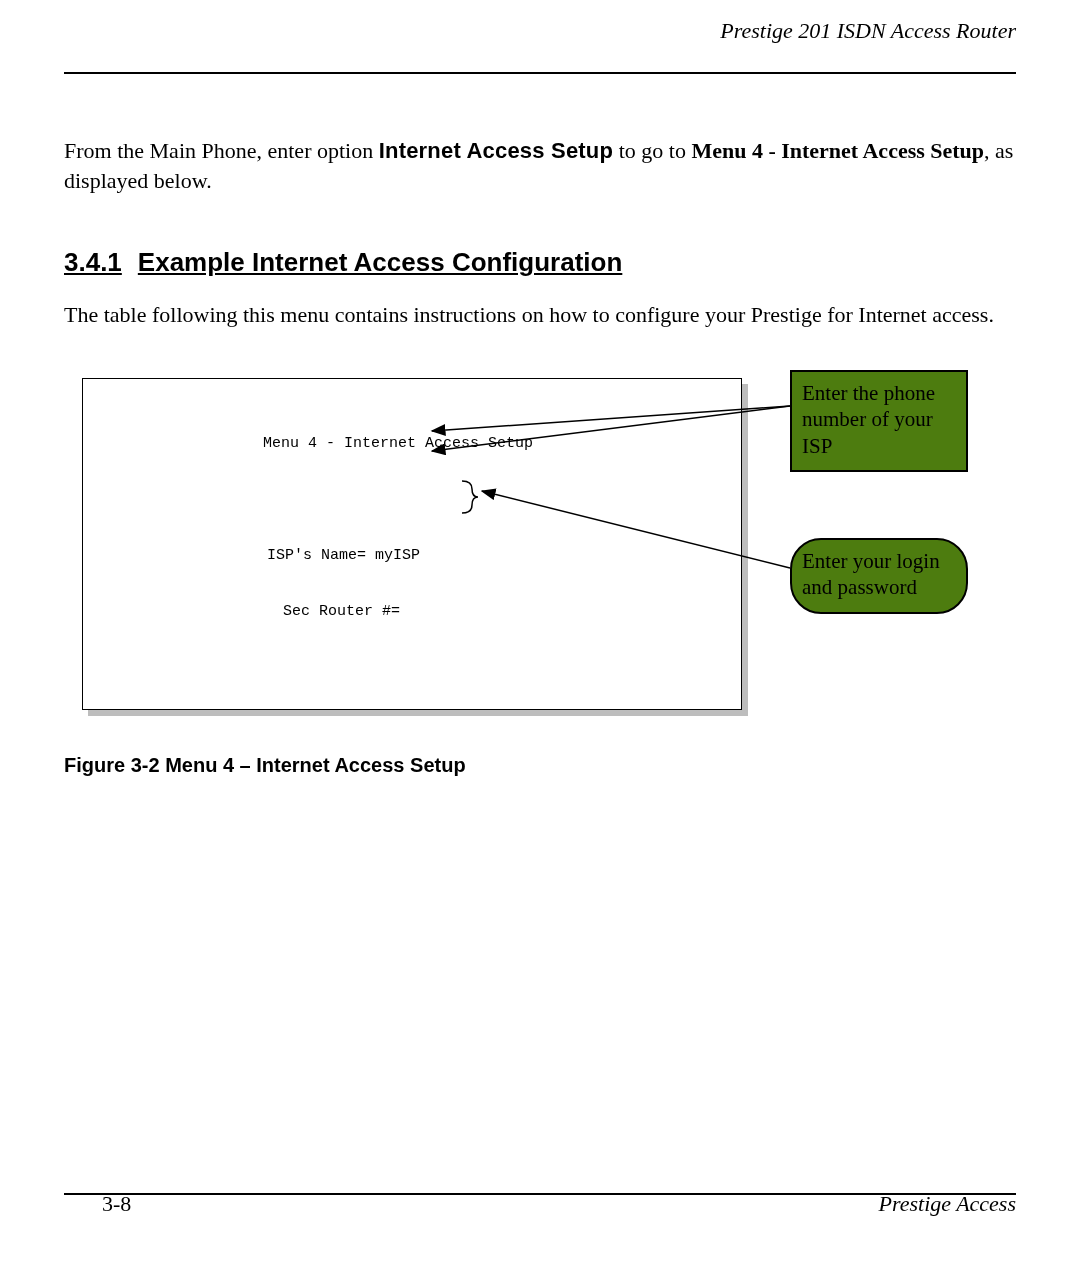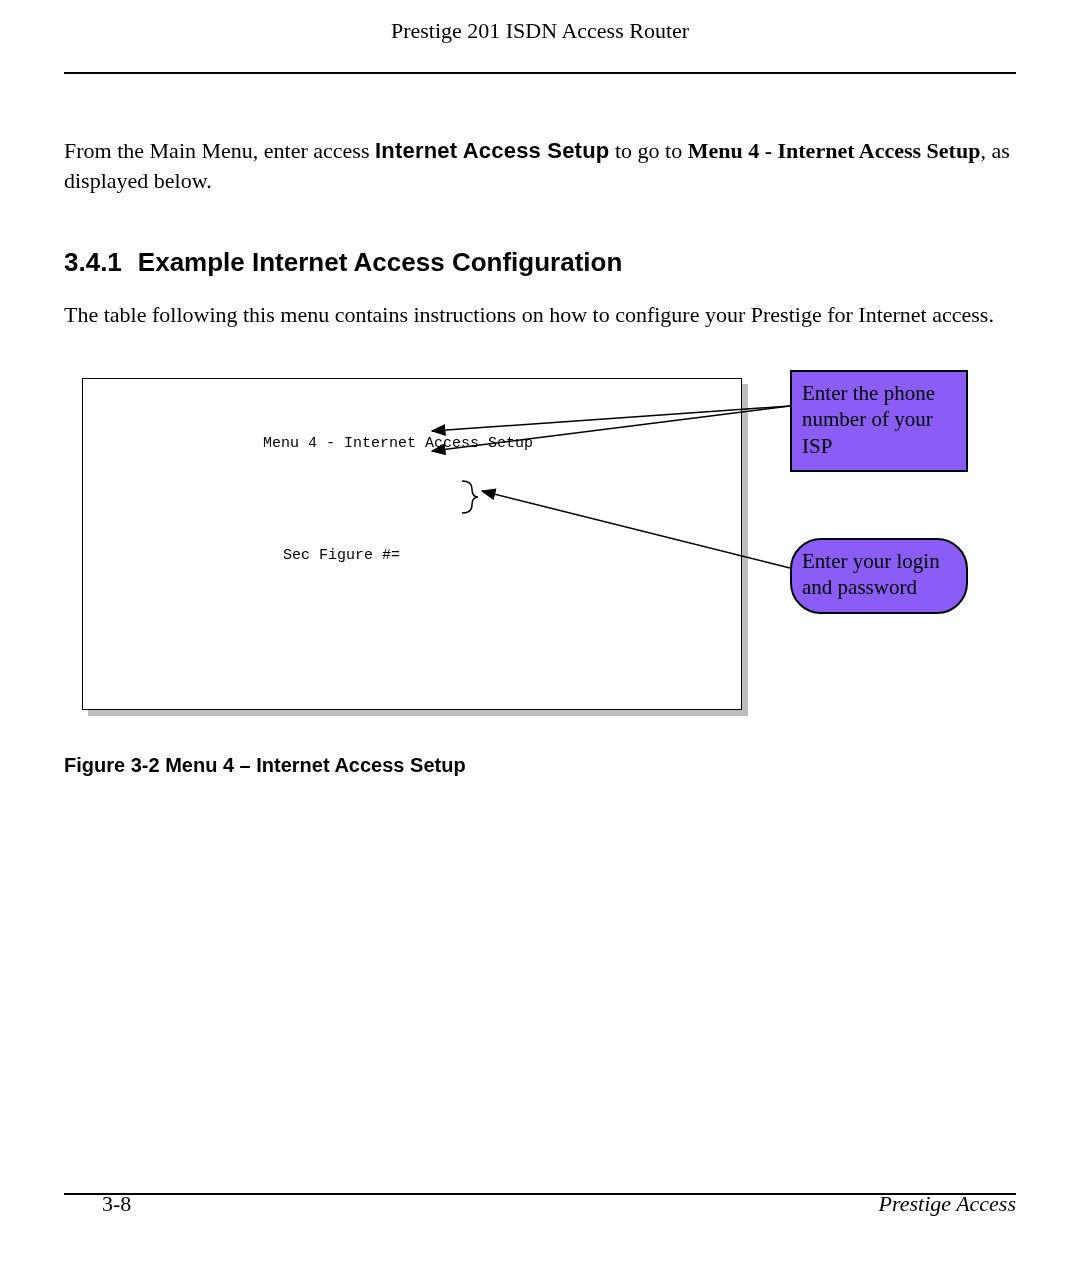--- a/index.html
+++ b/index.html
@@ -14,21 +14,22 @@
     height: 1281px;
     position: relative;
     box-sizing: border-box;
     padding: 44px 64px 50px 64px;
   }
   .header-line {
     border-top: 2px solid #000;
     margin-top: 28px;
   }
   .header-text {
-    text-align: center;
+    text-align: right;
+    font-style: italic;
     font-size: 22px;
     margin-top: -26px;
     margin-bottom: 2px;
   }
   .intro {
     margin-top: 62px;
     font-size: 22px;
     line-height: 1.35;
   }
   .intro b.sans {
@@ -37,20 +38,21 @@
     font-style: normal;
     letter-spacing: 0.2px;
     margin-top: 24px;
   }
   .section-heading {
     font-family: Arial, Helvetica, sans-serif;
     font-weight: bold;
     font-size: 26px;
     margin-top: 52px;
     margin-bottom: 16px;
+    text-decoration: underline;
   }
   .section-heading .num {
     margin-right: 16px;
   }
   .body-text {
     font-size: 22px;
     line-height: 1.35;
     margin-bottom: 48px;
   }
   .figure-wrap {
@@ -84,21 +86,21 @@
     padding: 18px 0 0 0;
     overflow: hidden;
   }
   .term-line { margin: 0; }
   .term-title { text-align: left; padding-left: 180px; }
   .term-body { padding-left: 184px; text-align: left; }
   .term-indent1 { padding-left: 200px; text-align:left; }
 
   .callout {
     position: absolute;
-    background: #8b5cf6;
+    background: #4d7c0f;
     border: 2px solid #000;
     font-family: "Times New Roman", Times, serif;
     font-size: 21px;
     line-height: 1.25;
     padding: 8px 10px;
     box-sizing: border-box;
   }
   .callout1 { left: 708px; top: -8px; width: 178px; height: 102px; }
   .callout2 { left: 708px; top: 160px; width: 178px; height: 76px; border-radius: 31px; }
 
@@ -140,35 +142,36 @@
 </style>
 </head>
 <body>
 
 <div class="page">
 
   <div class="header-text">Prestige 201 ISDN Access Router</div>
   <div class="header-line"></div>
 
   <p class="intro">
-    <span>From the Main Menu, enter access </span><b class="sans">Internet Access Setup</b><span> to go to </span><b>Menu 4 - Internet Access Setup</b><span>, as displayed below.</span>
+    <span>From the Main Phone, enter option </span><b class="sans">Internet Access Setup</b><span> to go to </span><b>Menu 4 - Internet Access Setup</b><span>, as displayed below.</span>
   </p>
 
   <div class="section-heading">
     <span class="num">3.4.1</span><span>Example Internet Access Configuration</span>
   </div>
 
   <p class="body-text">The table following this menu contains instructions on how to configure your Prestige for Internet access.</p>
 
   <div class="figure-wrap">
     <div class="drop-shadow"></div>
     <div class="terminal-box">
       <div class="term-line term-title">Menu 4 - Internet Access Setup</div>
       <div class="term-line">&nbsp;</div>
-      <div class="term-line term-indent1"><span>Sec Figure #=</span></div>
+      <div class="term-line term-body"><span>ISP's Name= </span><span>myISP</span></div>
+      <div class="term-line term-indent1"><span>Sec Router #=</span></div>
       
       
       
       
       
       
       
       
       
       

